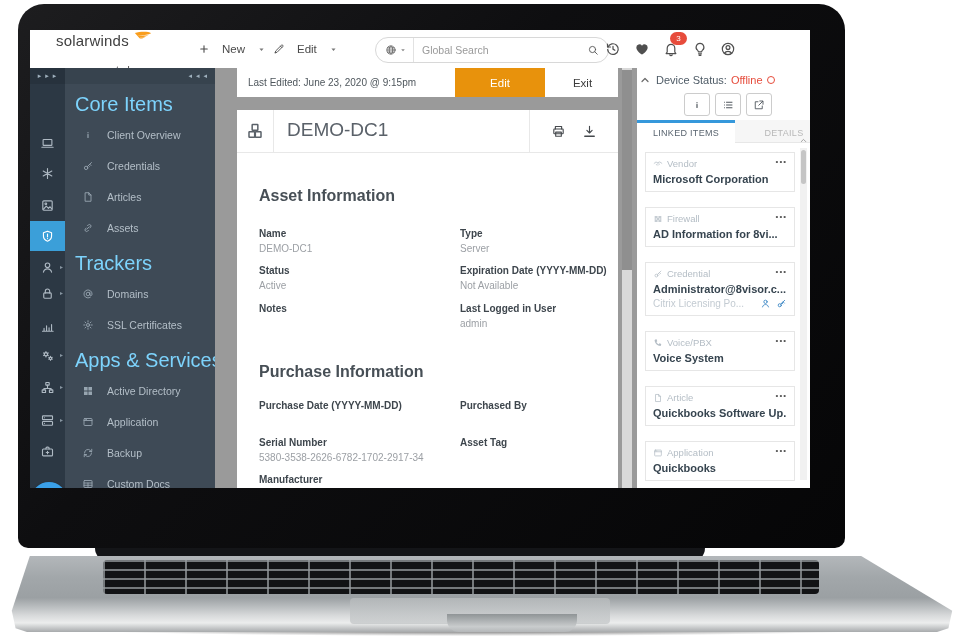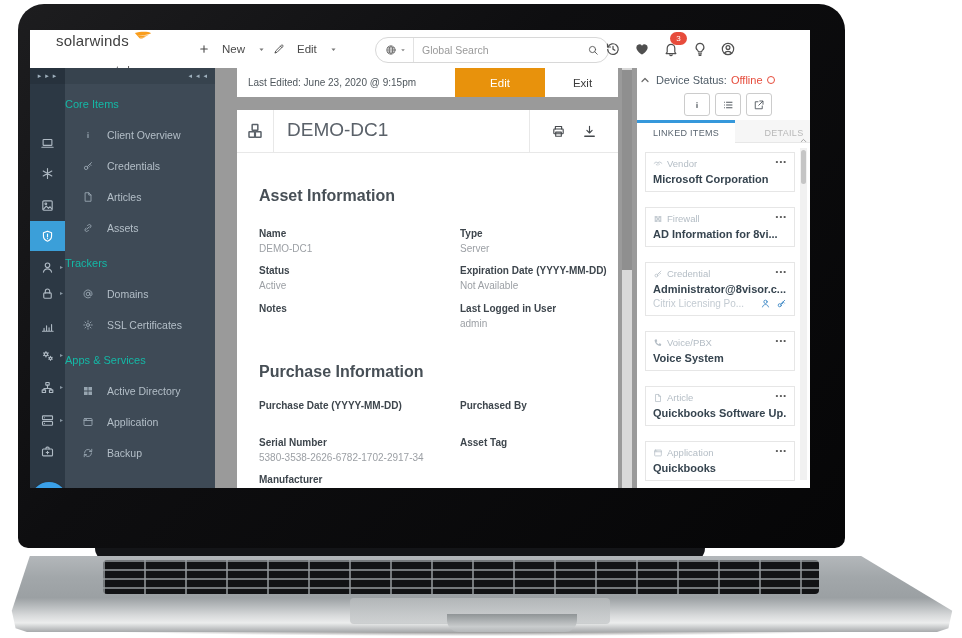--- a/index.html
+++ b/index.html
@@ -58,21 +58,21 @@
   .ri svg{width:15px;height:15px;}
   .ri .chv{position:absolute;right:2px;top:50%;margin-top:-4px;font-size:6px;color:#8795a1;}
   .ri.active{background:#3b9fd9;color:#fff;height:30px;}
   .help-fab{position:absolute;left:1px;top:414px;width:36px;height:36px;border-radius:50%;background:#3aa0e8;
     color:#fff;font-size:16px;font-weight:bold;display:flex;align-items:center;justify-content:center;cursor:pointer;
     box-shadow:0 1px 3px rgba(0,0,0,.4);z-index:5;}
   
   .menu{position:absolute;left:35px;top:38px;width:150px;height:420px;background:#3e4a56;overflow:hidden;}
   .menu-top{height:16px;background:#37434e;color:#9fb0bd;font-size:7px;letter-spacing:1px;text-align:right;
     line-height:16px;padding-right:7px;cursor:pointer;}
-  .mhead{height:30px;line-height:30px;font-size:11px;color:#14b8a6;cursor:pointer;white-space:nowrap;}
+  .mhead{height:30px;line-height:30px;padding-left:10px;font-size:20px;color:#7dd3fc;cursor:pointer;white-space:nowrap;}
   .msec{margin-top:5px;}
   .mitem{height:31px;display:flex;align-items:center;padding-left:17px;gap:13px;color:#b4bfc8;font-size:10.5px;cursor:pointer;white-space:nowrap;}
   .mitem svg{width:12px;height:12px;color:#97a5b0;flex:none;}
   
   .content{position:absolute;left:185px;top:38px;width:422px;height:420px;background:#9a9a9a;}
   .ctoolbar{position:absolute;left:22px;top:0;width:381px;height:29px;background:#fff;display:flex;align-items:center;}
   .last-edited{font-size:10px;color:#4e565c;padding-left:11px;}
   .btn-edit{position:absolute;left:218px;top:0;width:90px;height:29px;background:#e8920c;color:#fff;border:0;
     font-size:11.5px;cursor:pointer;font-family:"Liberation Sans",sans-serif;}
   .btn-exit{position:absolute;left:310px;top:0;width:71px;height:29px;background:#fff;color:#3c3c3c;border:0;
@@ -481,20 +481,26 @@
                 <use href="#i-window"></use>
               </svg>
               <span>Application</span>
             </div>
           <div class="mitem">
               <svg class="ic">
                 <use href="#i-refresh"></use>
               </svg>
               <span>Backup</span>
             </div>
+          <div class="mitem">
+              <svg class="ic">
+                <use href="#i-table"></use>
+              </svg>
+              <span>Custom Docs</span>
+            </div>
         </div>
       </nav>
 
       <main class="content">
         <div class="ctoolbar">
           <span class="last-edited">Last Edited: June 23, 2020 @ 9:15pm</span>
           <button class="btn-edit">Edit</button>
           <button class="btn-exit">Exit</button>
         </div>
         <div class="c-scroll">

